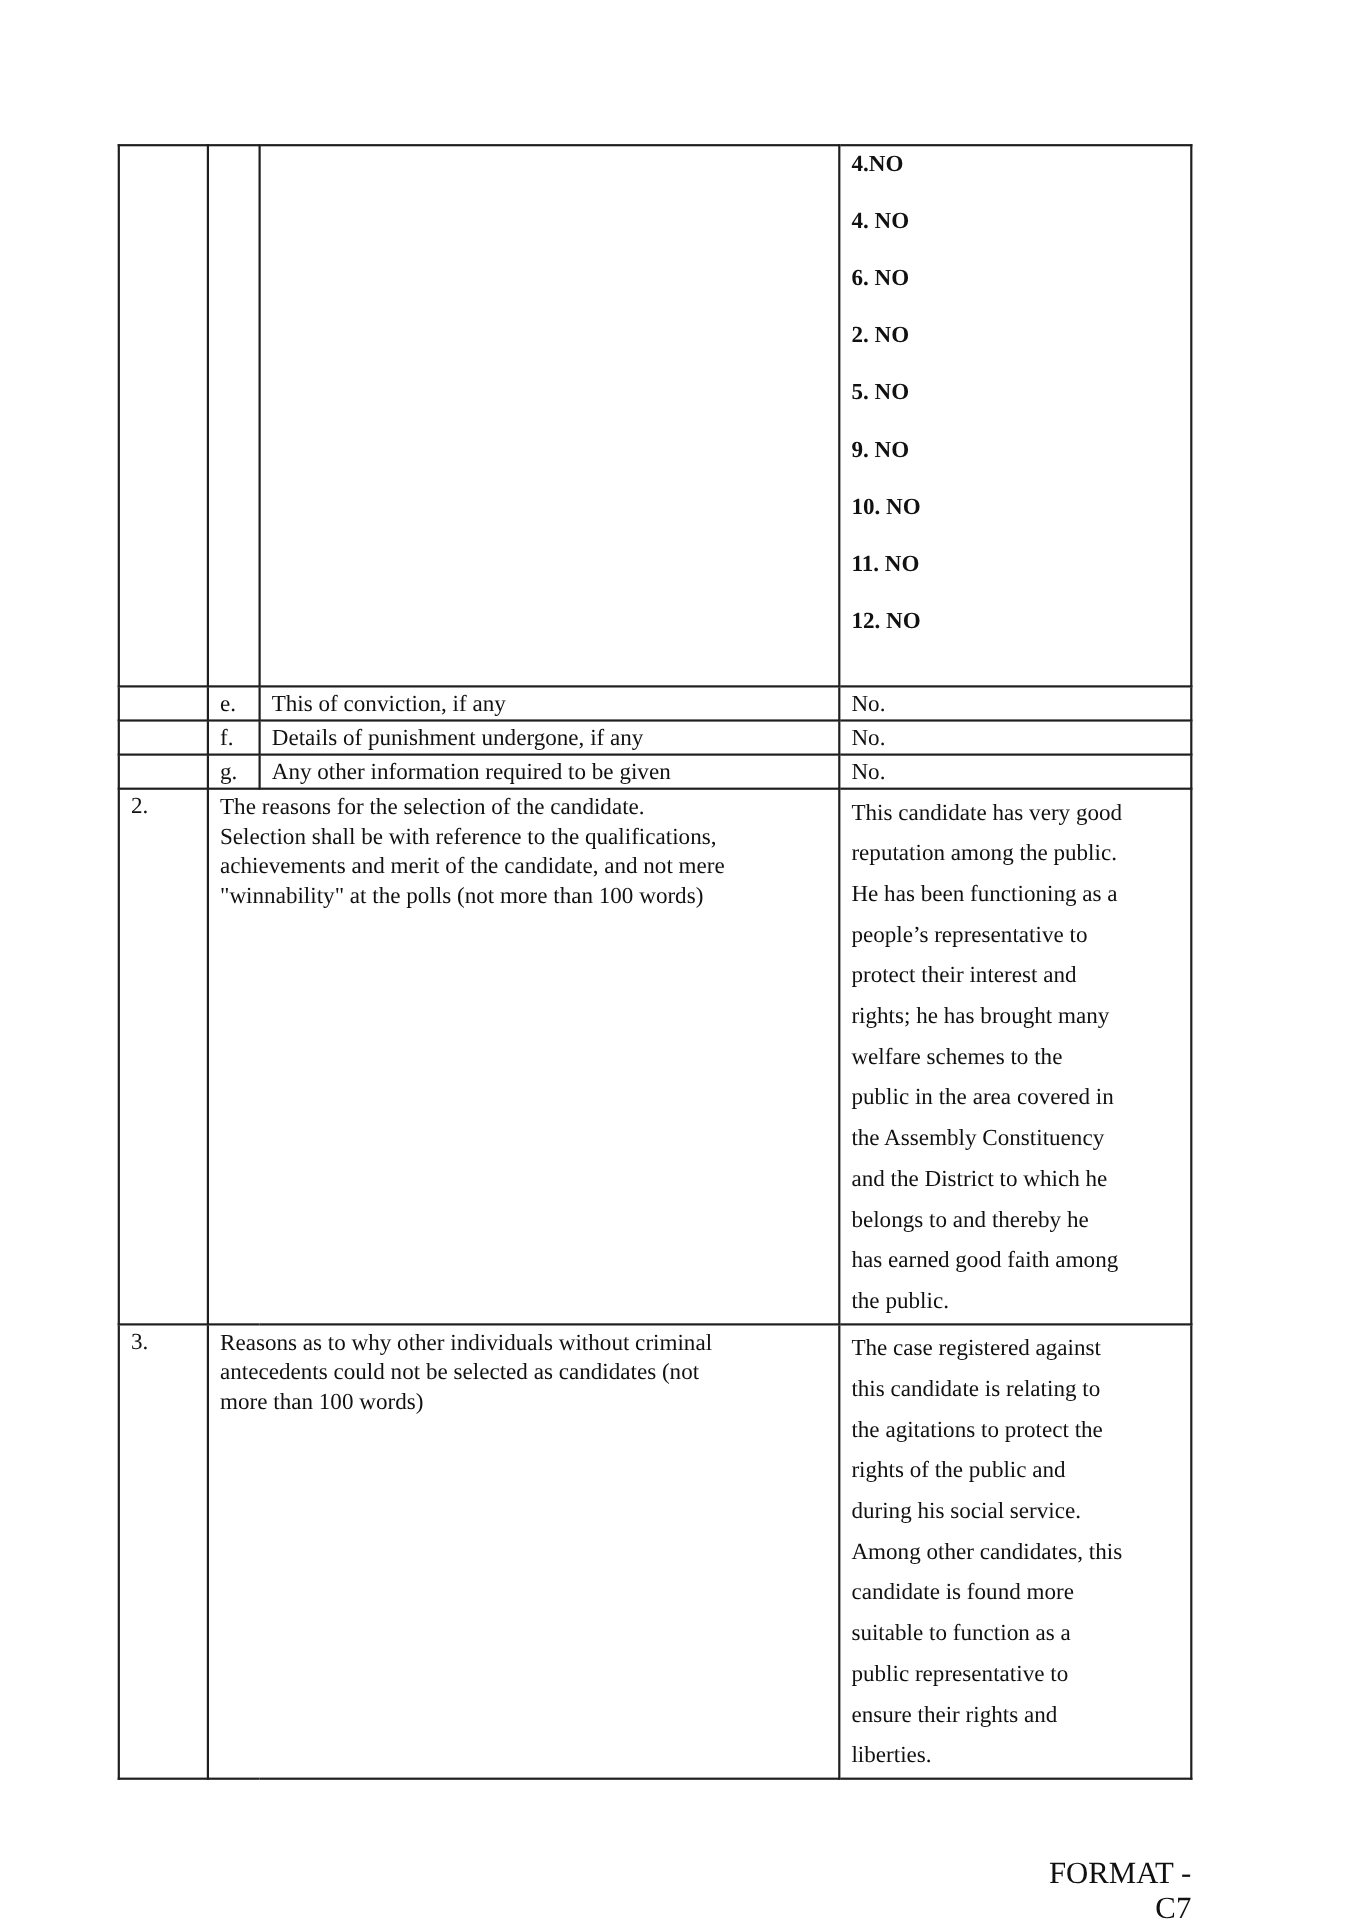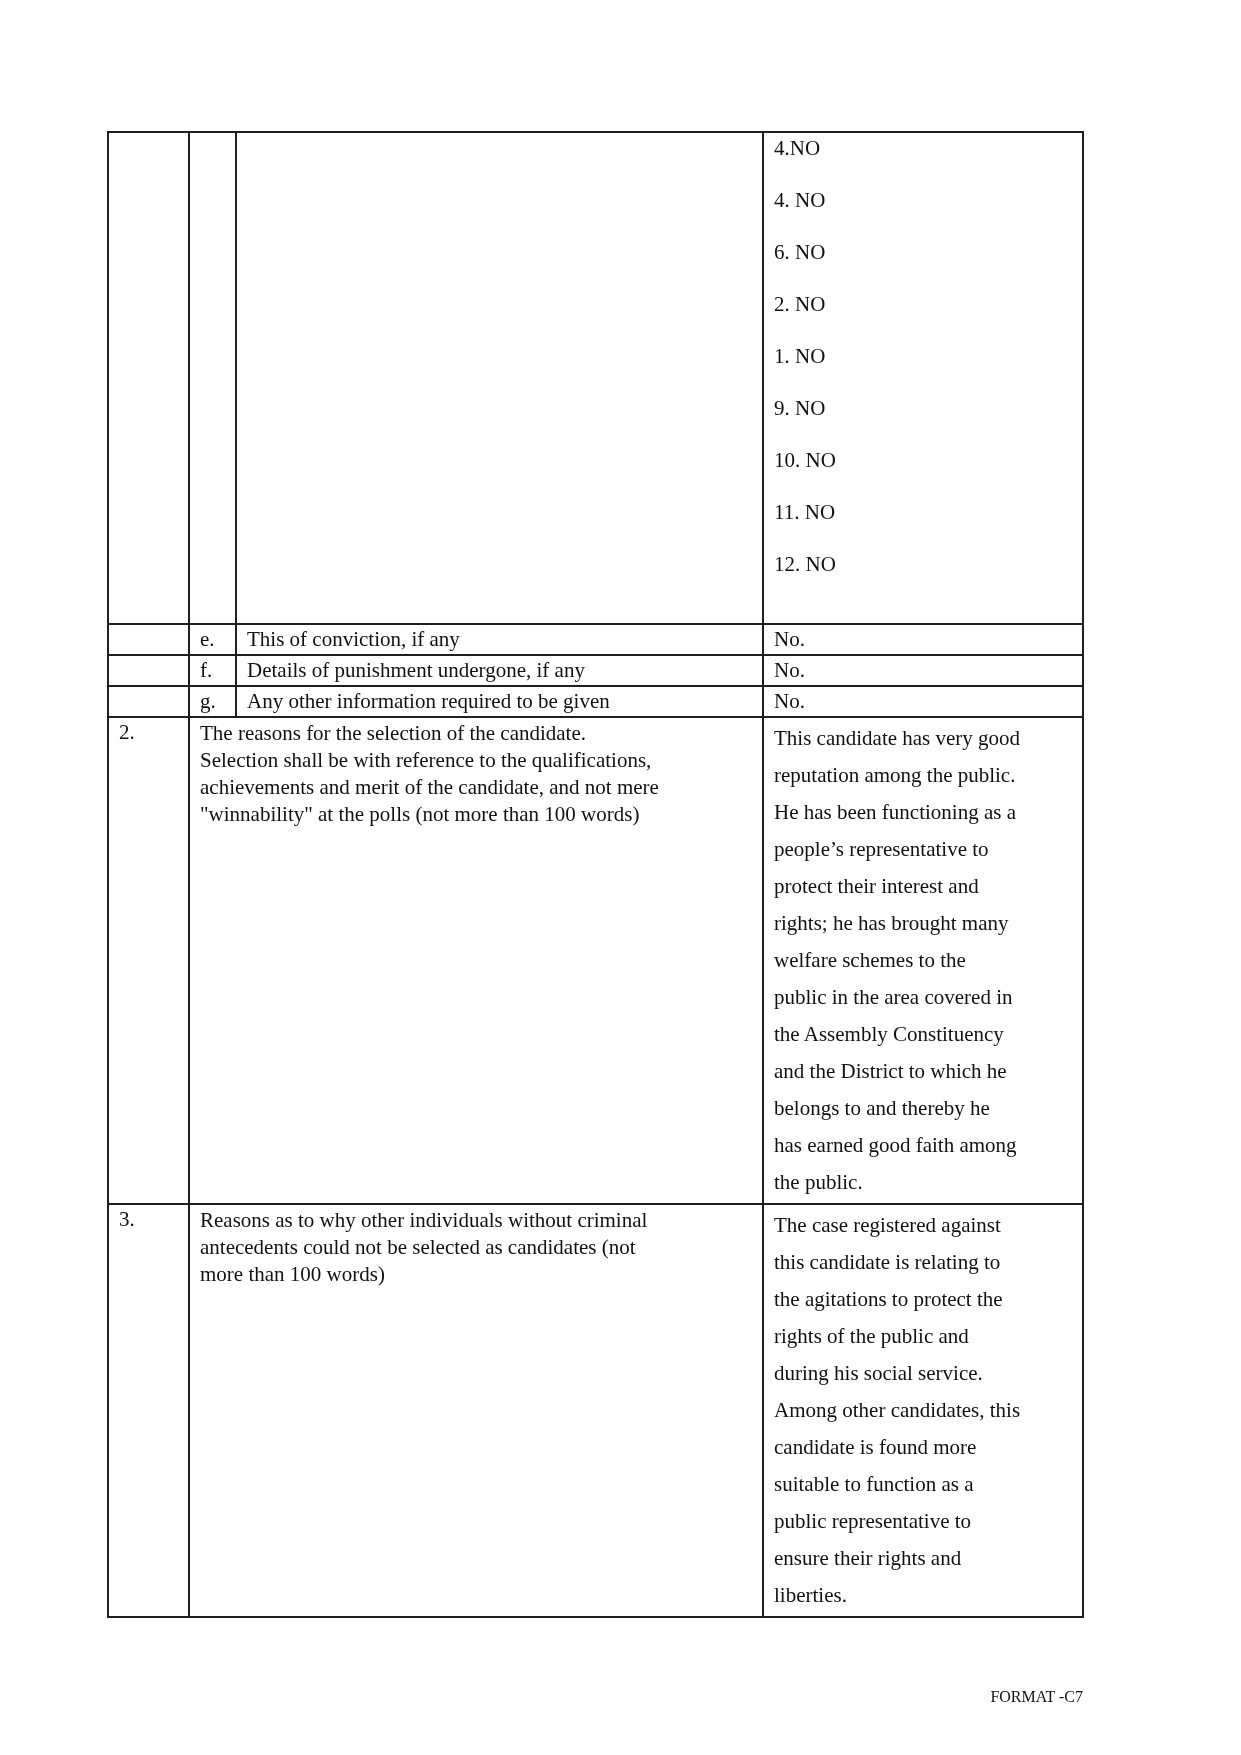--- a/index.html
+++ b/index.html
@@ -70,48 +70,48 @@
   .no-item:last-child {
     margin-bottom: 0;
     margin-top: 12px;
   }
   .footer-label {
     position: absolute;
     top: 1688px;
     left: 930px;
     width: 153px;
     text-align: right;
-    font-size: 16px;
+    font-size: 28px;
     color: #111111;
   }
 </style>
 </head>
 <body>
 
 <div class="page">
 
   <table class="form-table">
     <colgroup>
       <col style="width:81px">
       <col style="width:47px">
       <col style="width:527px">
       <col style="width:320px">
     </colgroup>
 
     <tbody>
-        <tr style="height:492px;">
+        <tr style="height:492px;font-weight:bold;">
       <td class="serial-cell"></td>
       <td class="letter-cell"></td>
       <td class="question-cell"></td>
       <td class="no-list-cell">
         <div class="no-item">4.NO</div>
         <div class="no-item">4. NO</div>
         <div class="no-item">6. NO</div>
         <div class="no-item">2. NO</div>
-        <div class="no-item">1. NO</div>
+        <div class="no-item">5. NO</div>
         <div class="no-item">9. NO</div>
         <div class="no-item">10. NO</div>
         <div class="no-item">11. NO</div>
         <div class="no-item">12. NO</div>
       </td>
     </tr>
 
     <tr style="height:29px;">
       <td class="serial-cell"></td>
       <td class="letter-cell">e.</td>

